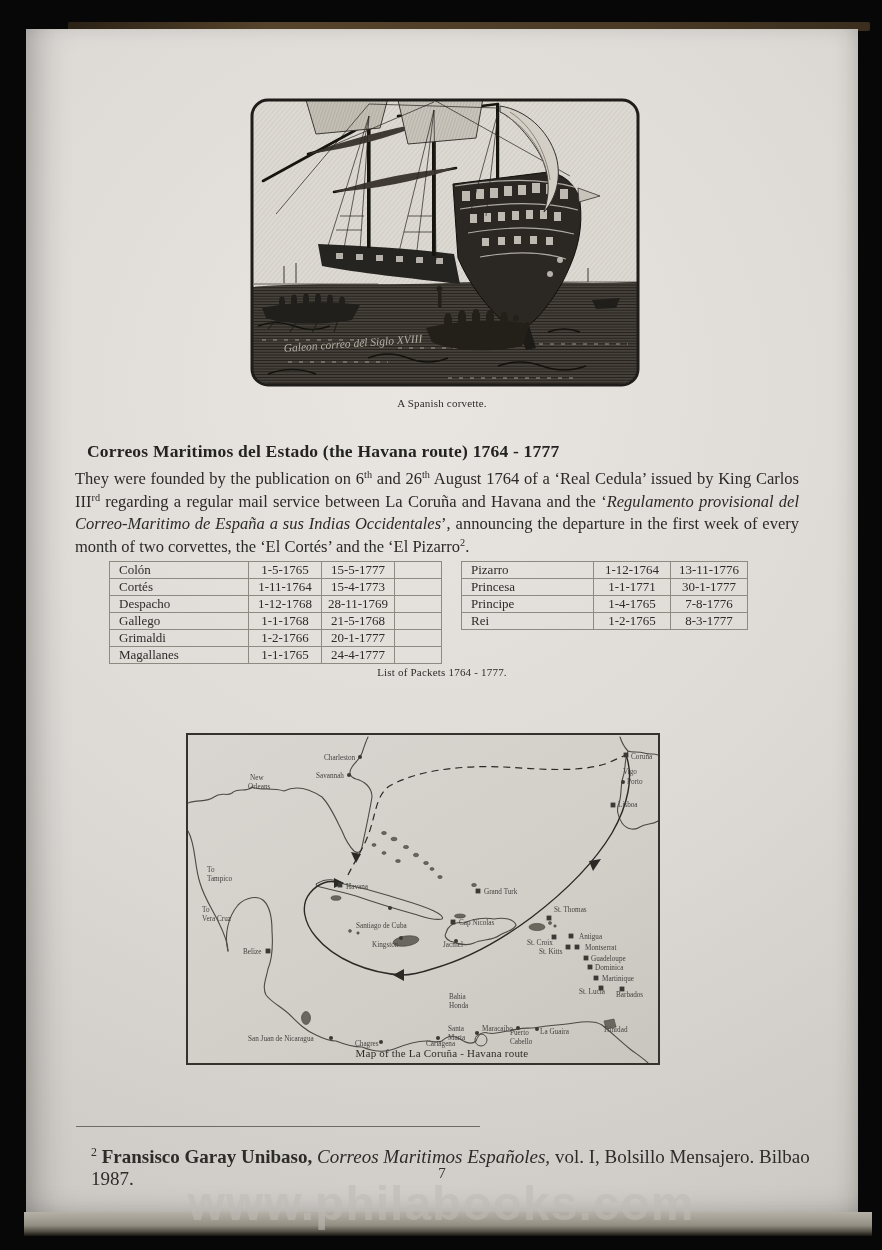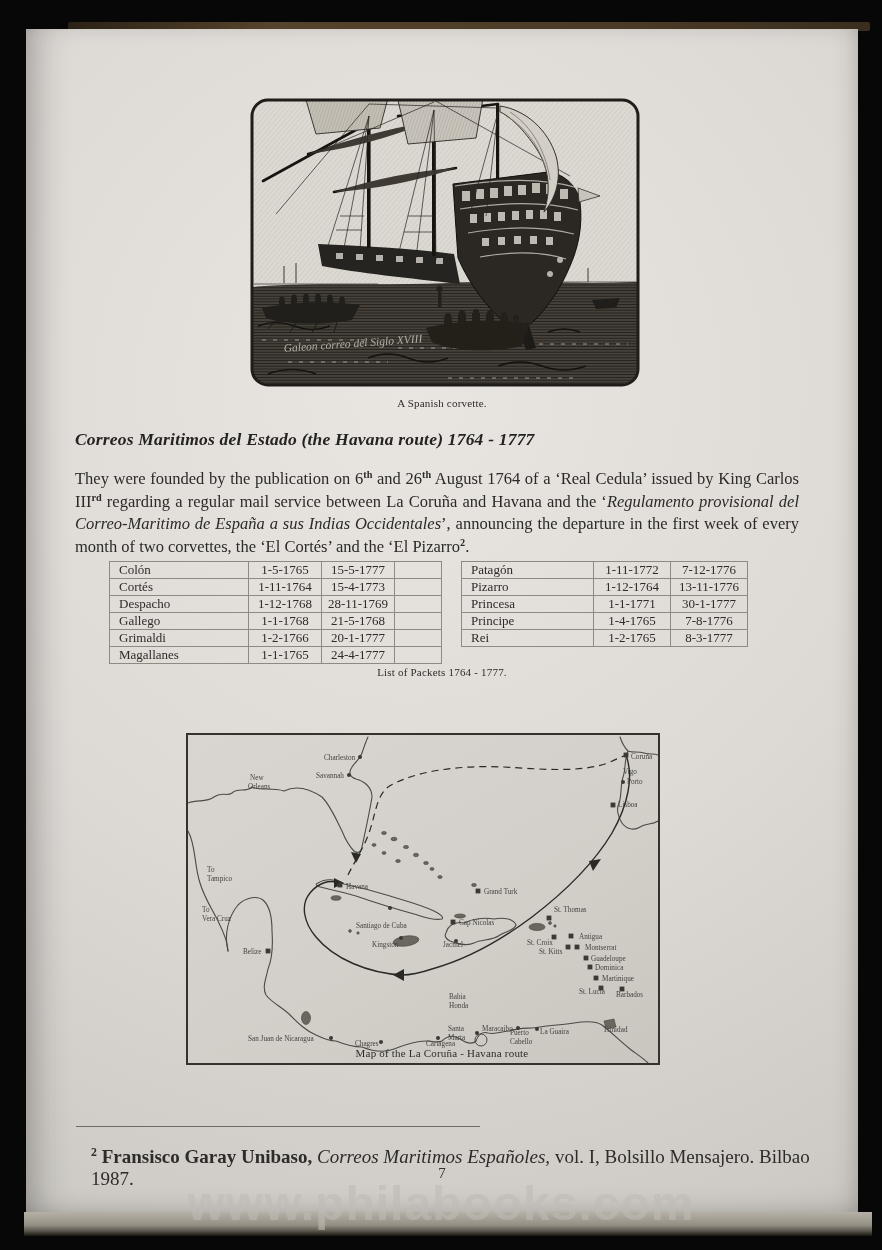--- a/index.html
+++ b/index.html
@@ -9,24 +9,24 @@
     background:linear-gradient(90deg,#2a2115,#56432b 25%,#4a3a26 70%,#3a2d1d);}
   .page{position:absolute;left:26px;top:29px;width:832px;height:1186px;
     background:radial-gradient(ellipse 120% 85% at 46% 30%, #e9e6e2 0%, #ddd9d5 50%, #cecbc6 88%, #c3c0bb 100%);
     box-shadow:inset 28px 0 38px -22px rgba(0,0,0,.30), inset -16px 0 28px -18px rgba(0,0,0,.22), inset 0 -18px 30px -18px rgba(0,0,0,.18);}
   .bottom-edge{position:absolute;left:24px;top:1212px;width:848px;height:24px;
     background:linear-gradient(180deg,#b6b1a7 0%,#948f83 55%,#57534a 80%,#171511 100%);}
   .caption{position:absolute;left:0;width:100%;text-align:center;font-size:11px;color:#2e2c29;letter-spacing:.2px;}
   .cap1{top:368px}.cap2{top:637px}.cap3{top:1018px}
   .engraving-box{position:absolute;left:222px;top:67px;width:394px;height:293px;}
   .engraving-box svg{display:block;width:394px;height:293px;}
-  .heading{position:absolute;left:49px;top:400px;margin:0;font-size:17.5px;font-weight:bold;color:#242321;letter-spacing:.2px;font-style:italic;}
+  .heading{position:absolute;left:49px;top:400px;margin:12px;font-size:17.5px;font-weight:bold;color:#242321;letter-spacing:.2px;}
   .body{position:absolute;left:49px;top:439px;width:724px;margin:0;font-size:16.5px;line-height:22.6px;
     text-align:justify;color:#2b2a27;}
-  sup{font-size:62%;vertical-align:super;line-height:0;font-weight:bold;}
+  sup{font-size:62%;vertical-align:super;line-height:0;}
   .tables{position:absolute;left:83px;top:532px;width:690px;height:100px;}
   .ptable{border-collapse:collapse;position:absolute;top:0;font-size:13px;color:#2d2b28;}
   .ptable td{border:1px solid #8d8a82;height:15.3px;padding:0 4px;white-space:nowrap;}
   .ptable td.name{padding-left:9px;}
   .ptable td.date{text-align:center;}
   .ptable.left{left:0;}
   .ptable.left td.name{width:125px}
   .ptable.left td.date{width:64px}
   .ptable.left td.empty{width:38px}
   .ptable.right{left:352px;}
@@ -252,25 +252,20 @@
             <tr>
               <td class="name">Magallanes</td>
               <td class="date">1-1-1765</td>
               <td class="date">24-4-1777</td>
               <td class="empty"></td>
             </tr>
           </tbody>
         </table>
       <table class="ptable right">
           <tbody>
-            <tr>
-              <td class="name">Patagón</td>
-              <td class="date">1-11-1772</td>
-              <td class="date">7-12-1776</td>
-            </tr>
             <tr>
               <td class="name">Pizarro</td>
               <td class="date">1-12-1764</td>
               <td class="date">13-11-1776</td>
             </tr>
             <tr>
               <td class="name">Princesa</td>
               <td class="date">1-1-1771</td>
               <td class="date">30-1-1777</td>
             </tr>

